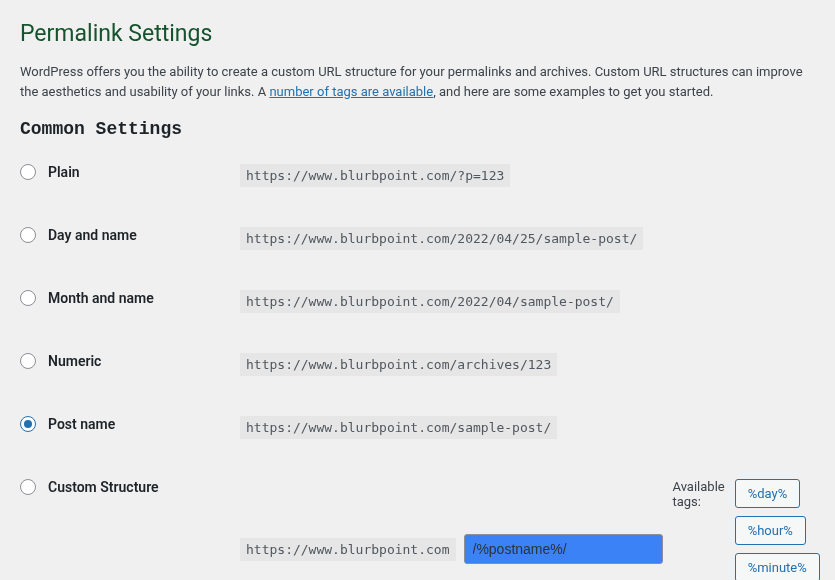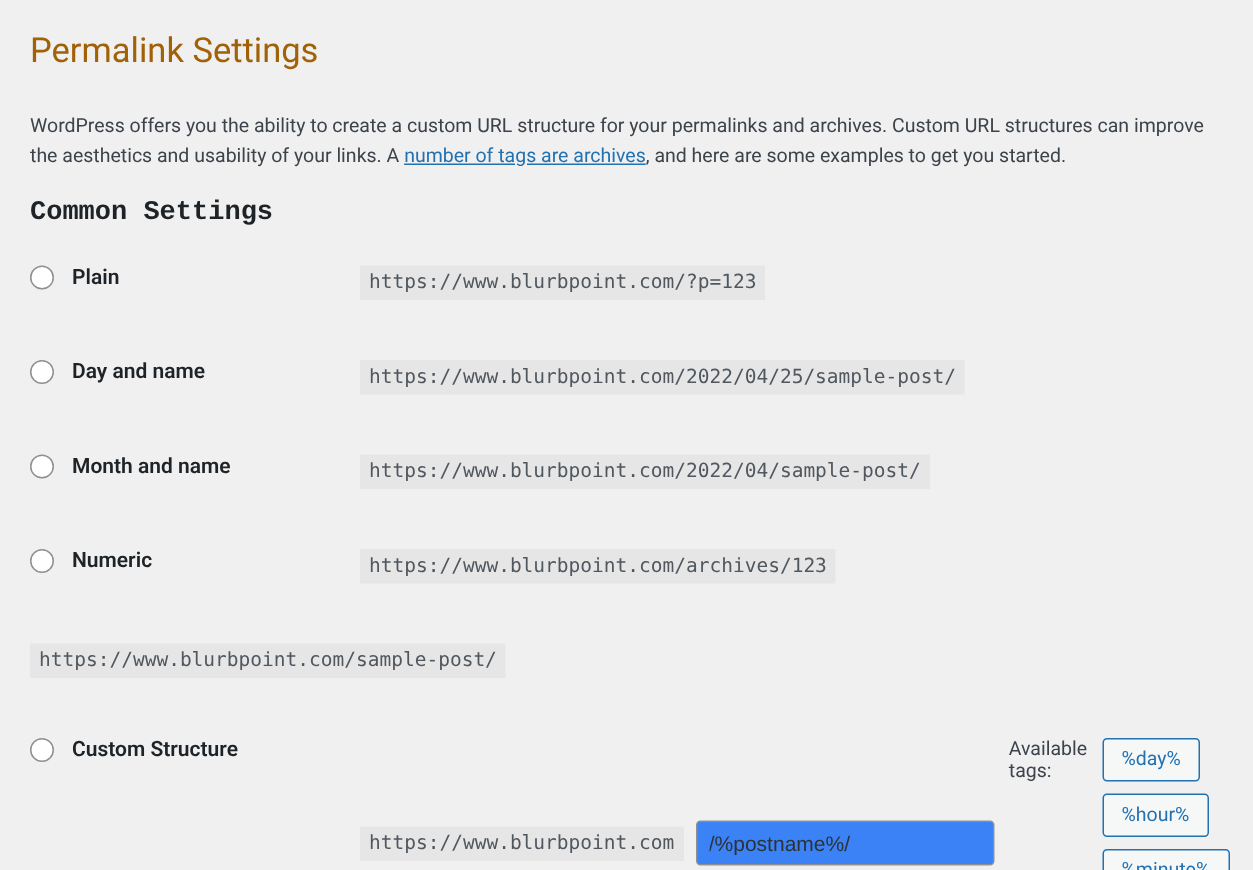--- a/index.html
+++ b/index.html
@@ -12,22 +12,22 @@
       background: #f0f0f1;
       color: #1d2327;
       font-size: 13px;
       padding: 20px;
       width: 835px;
       overflow: hidden;
     }
     h1 {
       font-size: 23px;
       font-weight: 400;
-      color: #a16207;
-      margin-bottom: 28px;
+      color: #14532d;
+      margin-bottom: 15px;
     }
     .intro {
       font-size: 13px;
       line-height: 1.5;
       margin-bottom: 18px;
       color: #3c434a;
     }
     .intro a {
       color: #2271b1;
       text-decoration: underline;
@@ -134,21 +134,21 @@
       cursor: pointer;
       font-family: inherit;
     }
   </style>
 </head>
 <body>
 
 <h1>Permalink Settings</h1>
 
 <p class="intro">
-  <span>WordPress offers you the ability to create a custom URL structure for your permalinks and archives. Custom URL structures can improve the aesthetics and usability of your links. A </span><a href="#">number of tags are archives</a><span>, and here are some examples to get you started.</span>
+  <span>WordPress offers you the ability to create a custom URL structure for your permalinks and archives. Custom URL structures can improve the aesthetics and usability of your links. A </span><a href="#">number of tags are available</a><span>, and here are some examples to get you started.</span>
 </p>
 
 <h2>Common Settings</h2>
 
 <div class="option-row">
   <label class="radio-label">
     <input type="radio" name="permalink" style="">
     <span class="radio-text">Plain</span>
   </label>
   <div class="example-col">
@@ -180,20 +180,24 @@
   <label class="radio-label">
     <input type="radio" name="permalink" style="">
     <span class="radio-text">Numeric</span>
   </label>
   <div class="example-col">
     <code class="example">https://www.blurbpoint.com/archives/123</code>
   </div>
 </div>
 
 <div class="option-row">
+  <label class="radio-label">
+    <input type="radio" name="permalink" checked="" style="">
+    <span class="radio-text">Post name</span>
+  </label>
   <div class="example-col">
     <code class="example">https://www.blurbpoint.com/sample-post/</code>
   </div>
 </div>
 
 <div class="option-row custom-row">
   <label class="radio-label">
     <input type="radio" name="permalink" style="">
     <span class="radio-text">Custom Structure</span>
   </label>

